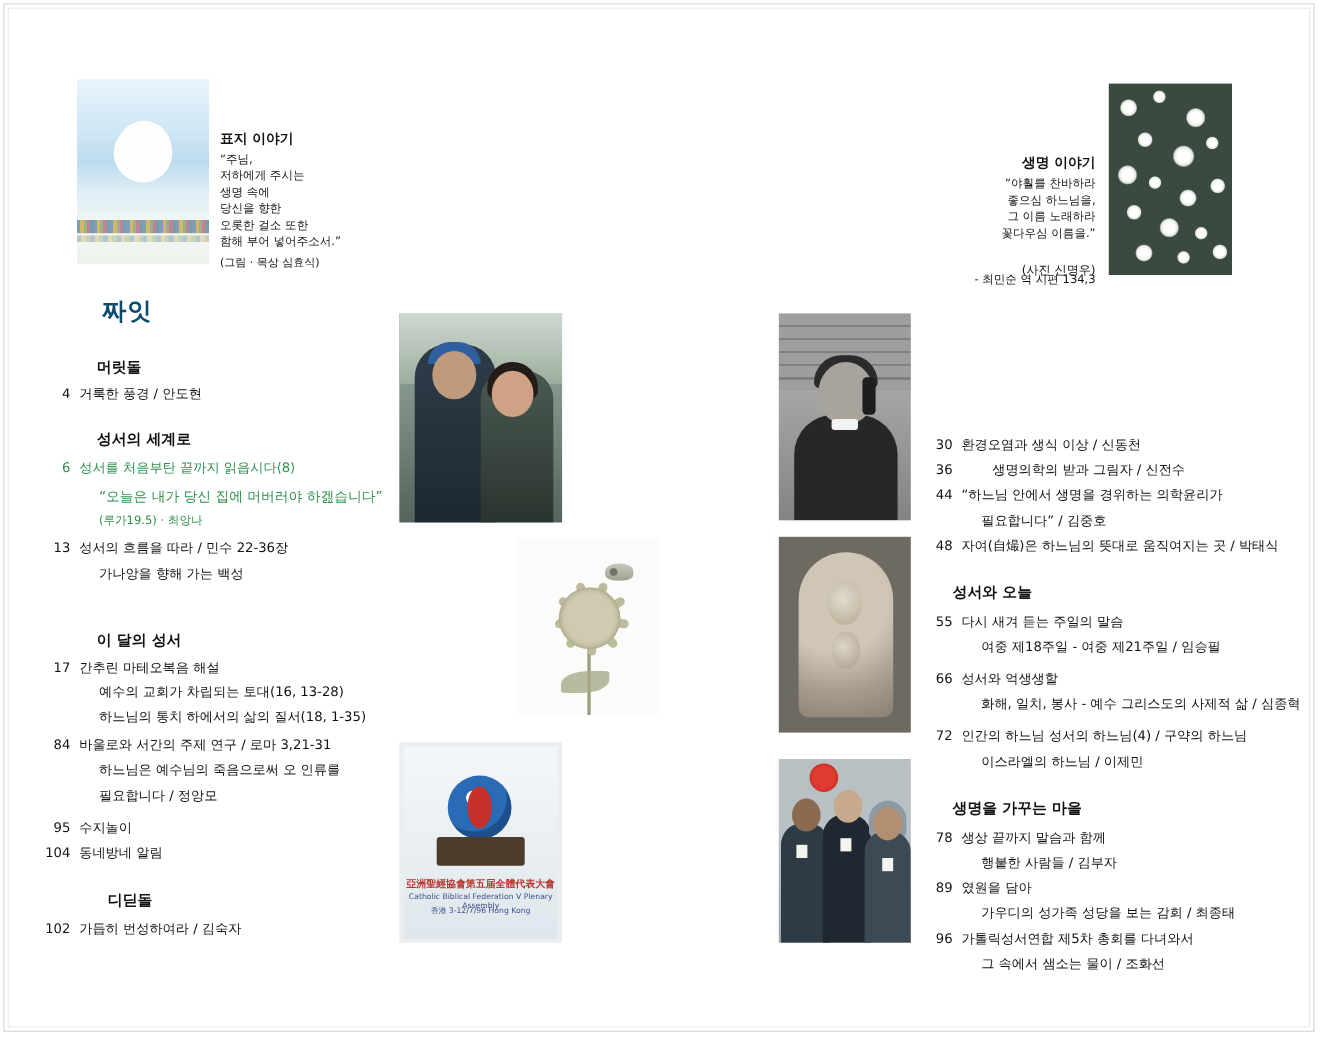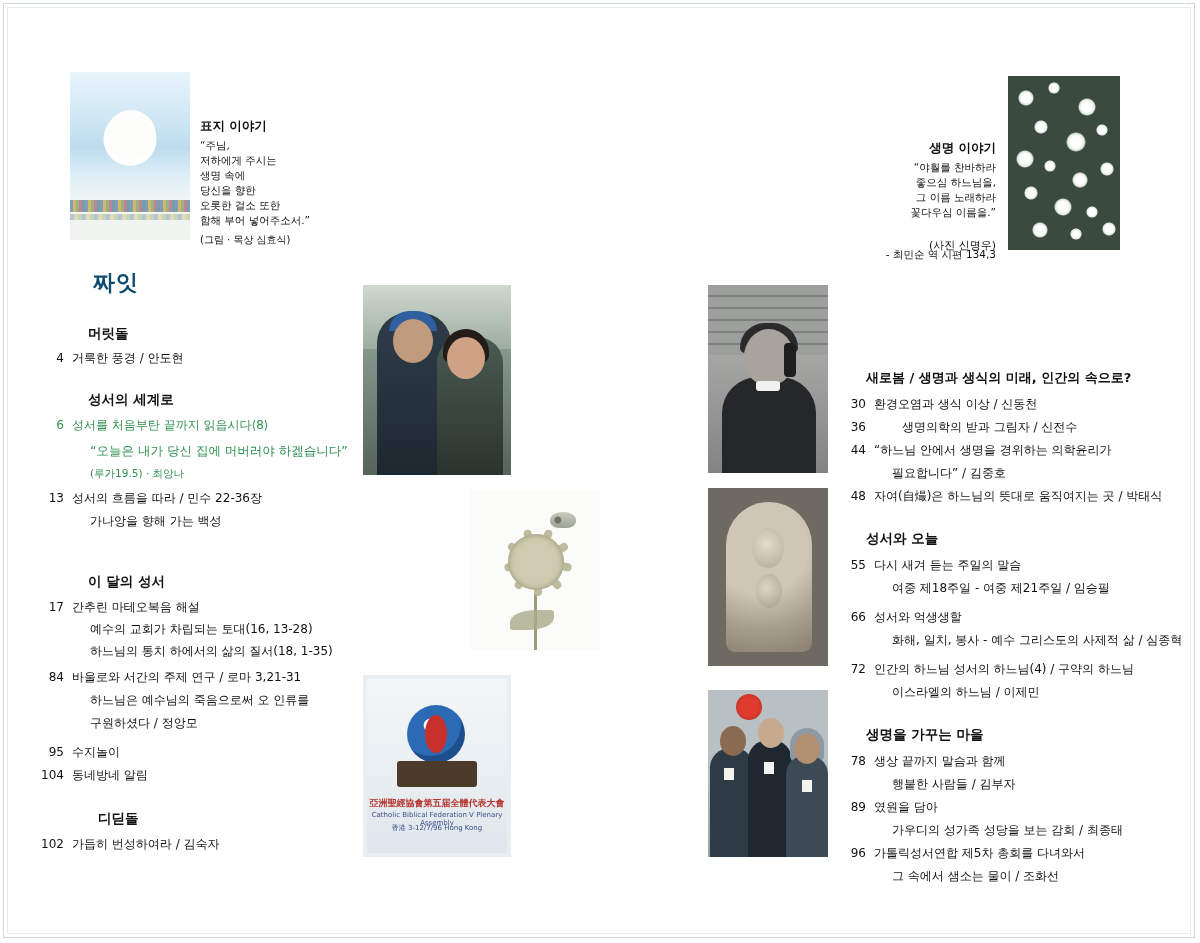--- a/index.html
+++ b/index.html
@@ -254,21 +254,21 @@
   <div class="sec-head" style="left:88px; top:573px;">이 달의 성서</div>
 
   <div class="num" style="left:38px; top:600px; width:26px;">17</div>
   <div class="t" style="left:72px; top:600px;">간추린 마테오복음 해설</div>
   <div class="t" style="left:90px; top:622px;">예수의 교회가 차립되는 토대(16, 13-28)</div>
   <div class="t" style="left:90px; top:644px;">하느님의 통치 하에서의 삶의 질서(18, 1-35)</div>
 
   <div class="num" style="left:38px; top:670px; width:26px;">84</div>
   <div class="t" style="left:72px; top:670px;">바울로와 서간의 주제 연구 / 로마 3,21-31</div>
   <div class="t" style="left:90px; top:693px;">하느님은 예수님의 죽음으로써 오 인류를</div>
-  <div class="t" style="left:90px; top:716px;">구원하셨다 / 정앙모</div>
+  <div class="t" style="left:90px; top:716px;">필요합니다 / 정앙모</div>
 
   <div class="num" style="left:38px; top:745px; width:26px;">95</div>
   <div class="t" style="left:72px; top:745px;">수지놀이</div>
 
   <div class="num" style="left:32px; top:768px; width:32px;">104</div>
   <div class="t" style="left:72px; top:768px;">동네방네 알림</div>
 
   <div class="sec-head" style="left:98px; top:810px;">디딛돌</div>
   <div class="num" style="left:32px; top:837px; width:32px;">102</div>
   <div class="t" style="left:72px; top:837px;">가듭히 번성하여라 / 김숙자</div>
@@ -331,21 +331,20 @@
     <div class="m2"></div>
       <div class="m2h"></div>
     <div class="veil"></div>
     <div class="m3"></div>
       <div class="m3h"></div>
     <div class="badge" style="left:16px; top:78px;"></div>
     <div class="badge" style="left:56px; top:72px;"></div>
     <div class="badge" style="left:94px; top:90px;"></div>
   </div>
 
-  <div class="sec-head" style="left:866px; top:369px; font-size:13px;">새로봄 / 생명과 생식의 미래, 인간의 속으로?</div>
 
   <div class="num" style="left:840px; top:397px; width:26px;">30</div>
   <div class="t" style="left:874px; top:397px;">환경오염과 생식 이상 / 신동천</div>
 
   <div class="num" style="left:840px; top:420px; width:26px;">36</div>
   <div class="t" style="left:902px; top:420px;text-align:right;">생명의학의 받과 그림자 / 신전수</div>
 
   <div class="num" style="left:840px; top:443px; width:26px;">44</div>
   <div class="t" style="left:874px; top:443px;">“하느님 안에서 생명을 경위하는 의학윤리가</div>
   <div class="t" style="left:892px; top:466px;">필요합니다” / 김중호</div>

